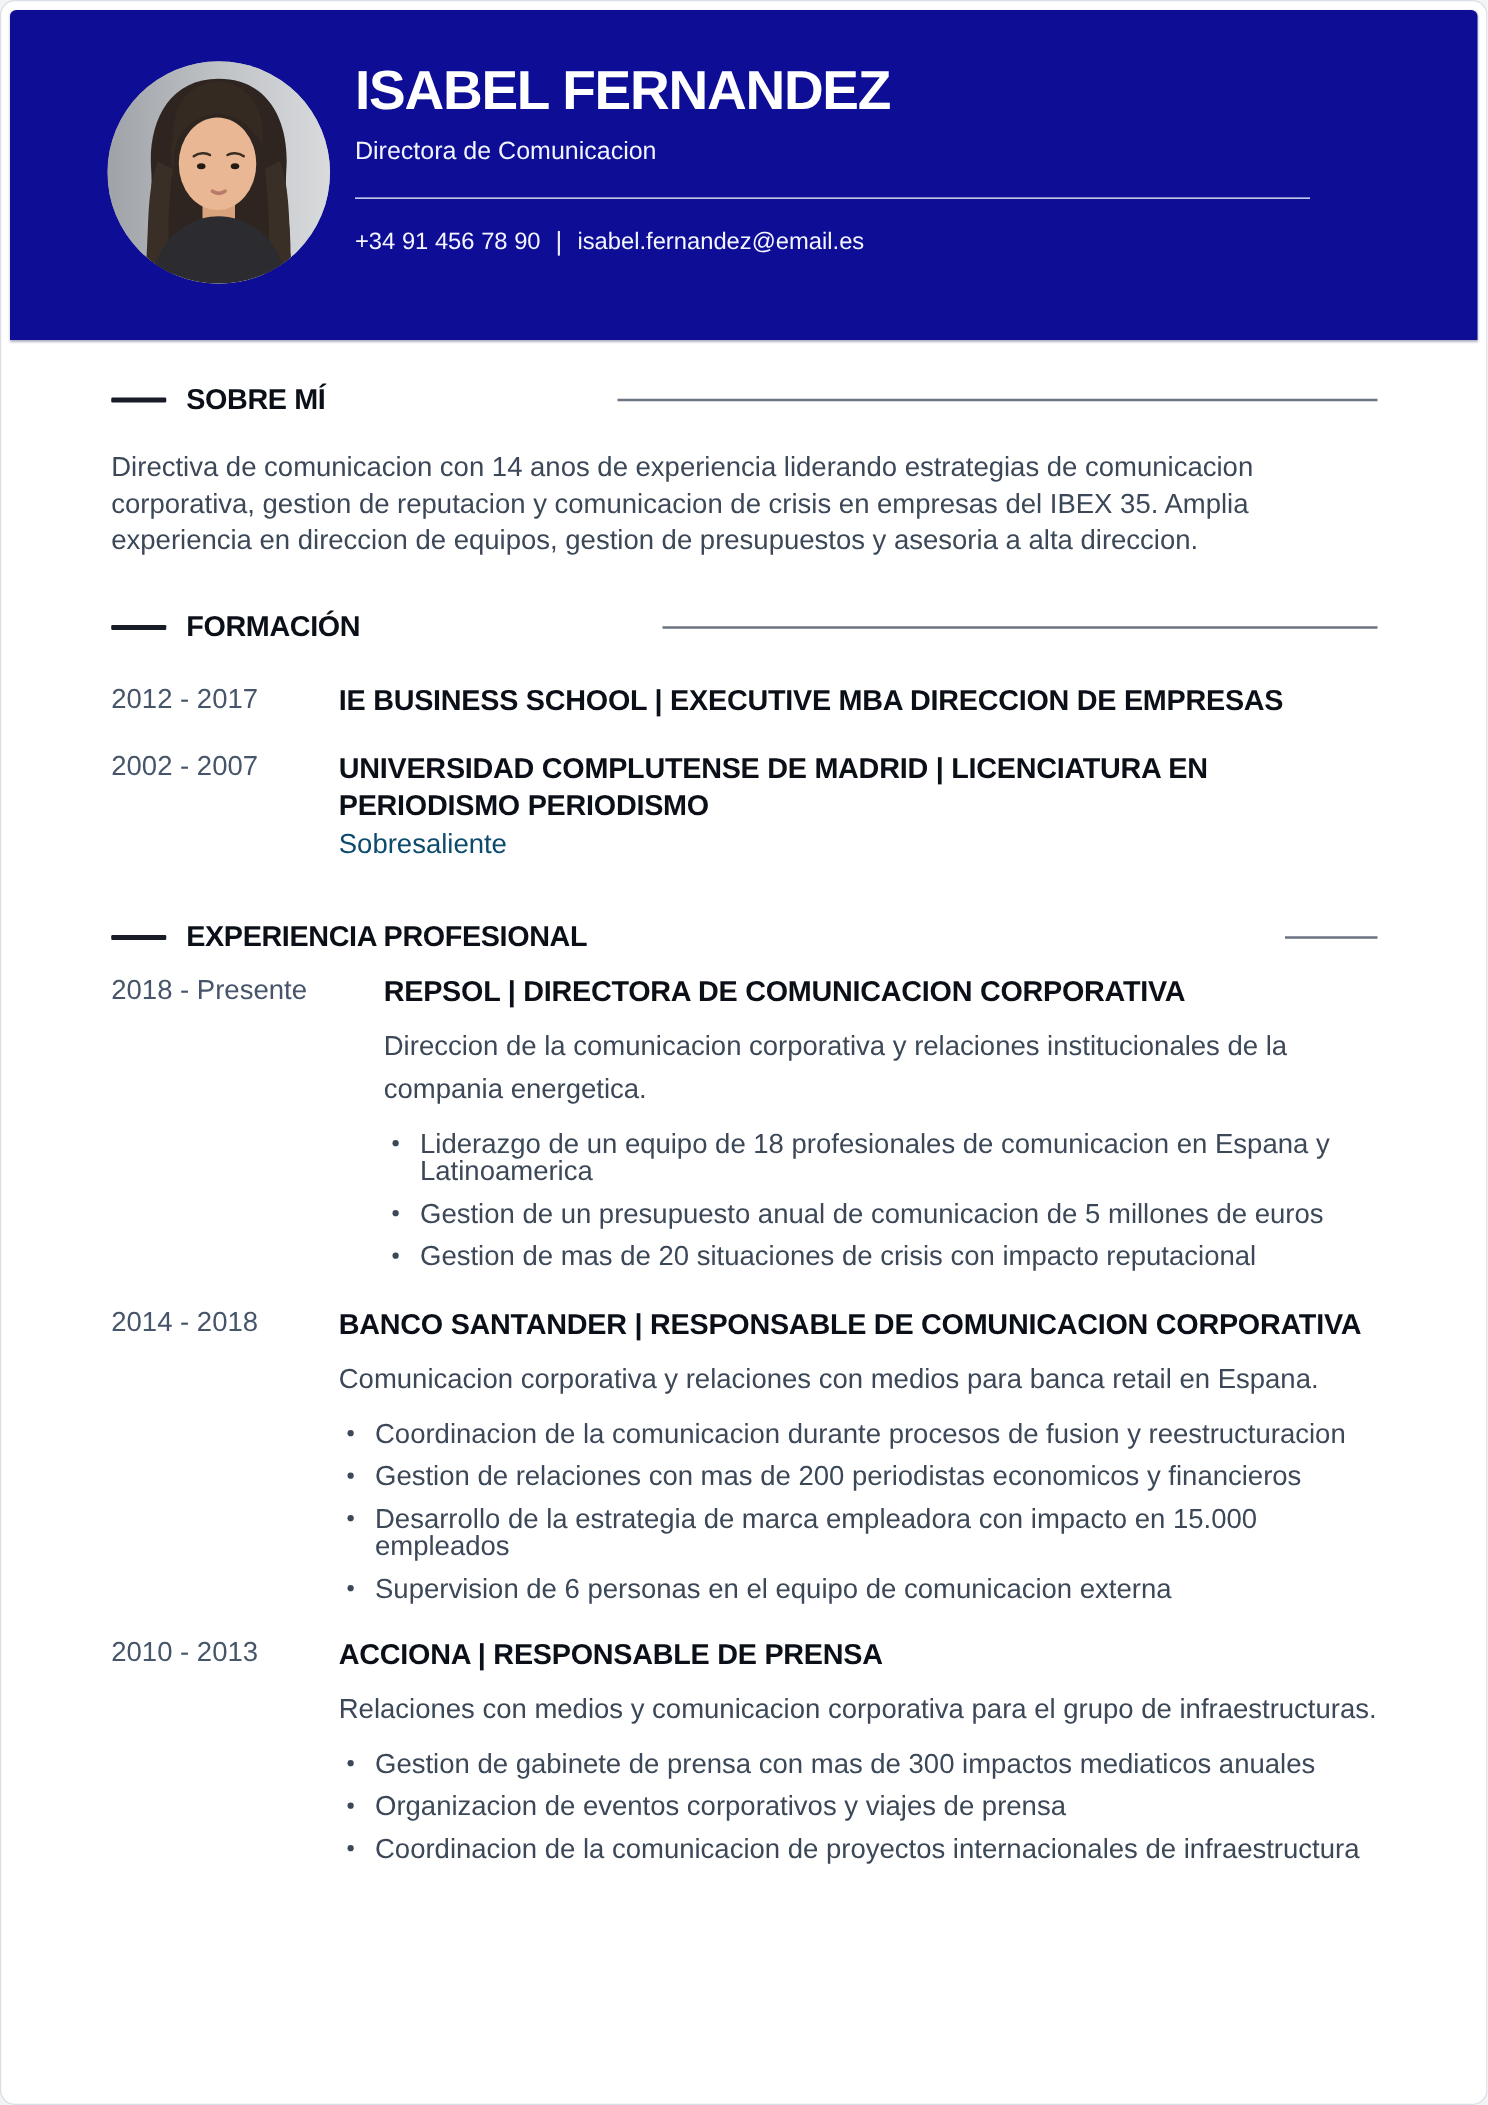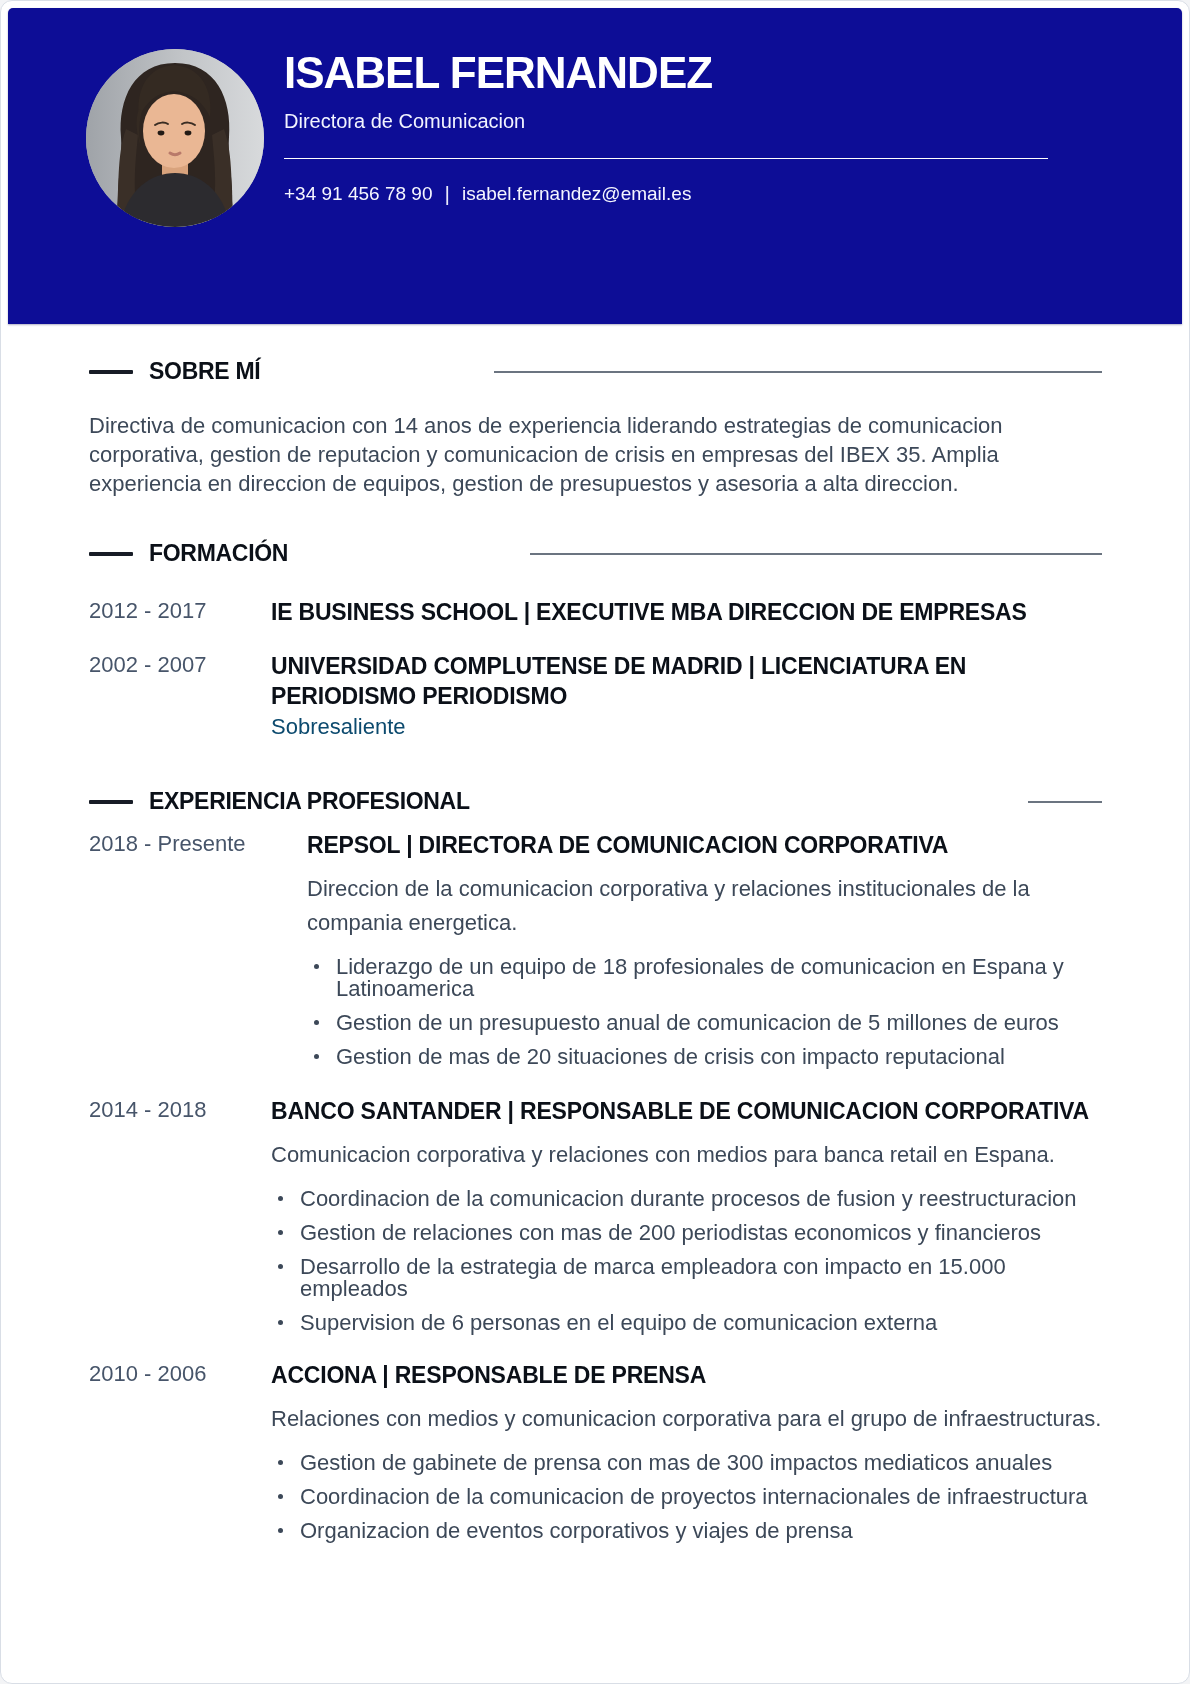--- a/index.html
+++ b/index.html
@@ -13,21 +13,21 @@
     background:#ffffff;
     border:1px solid #d9dee6;
     border-radius:12px;
     overflow:hidden;
     padding:7px 7px 0 7px;
   }
 
   
   .header {
     position:relative;
-    height:316px;
+    height:264px;
     background:#0d0d96;
     border-radius:5px 5px 0 0;
     box-shadow:0 1px 2px rgba(30,30,90,.35);
   }
   .photo {
     position:absolute; left:78px; top:41px;
     width:178px; height:178px;
     border-radius:50%;
     overflow:hidden;
     background:#b9bdc2;
@@ -209,27 +209,27 @@
           <ul class="bullets">
             <li>Coordinacion de la comunicacion durante procesos de fusion y reestructuracion</li>
             <li>Gestion de relaciones con mas de 200 periodistas economicos y financieros</li>
             <li>Desarrollo de la estrategia de marca empleadora con impacto en 15.000 empleados</li>
             <li>Supervision de 6 personas en el equipo de comunicacion externa</li>
           </ul>
         </div>
       </div>
 
       <div class="entry entry-x3">
-        <div class="dates">2010 - 2006</div>
+        <div class="dates">2010 - 2013</div>
         <div>
           <div class="e-title">ACCIONA | RESPONSABLE DE PRENSA</div>
           <p class="e-desc">Relaciones con medios y comunicacion corporativa para el grupo de infraestructuras.</p>
           <ul class="bullets">
             <li>Gestion de gabinete de prensa con mas de 300 impactos mediaticos anuales</li>
+            <li>Organizacion de eventos corporativos y viajes de prensa</li>
             <li>Coordinacion de la comunicacion de proyectos internacionales de infraestructura</li>
-            <li>Organizacion de eventos corporativos y viajes de prensa</li>
           </ul>
         </div>
       </div>
     </div>
 
   </div>
 </div>
 
 </body></html>

